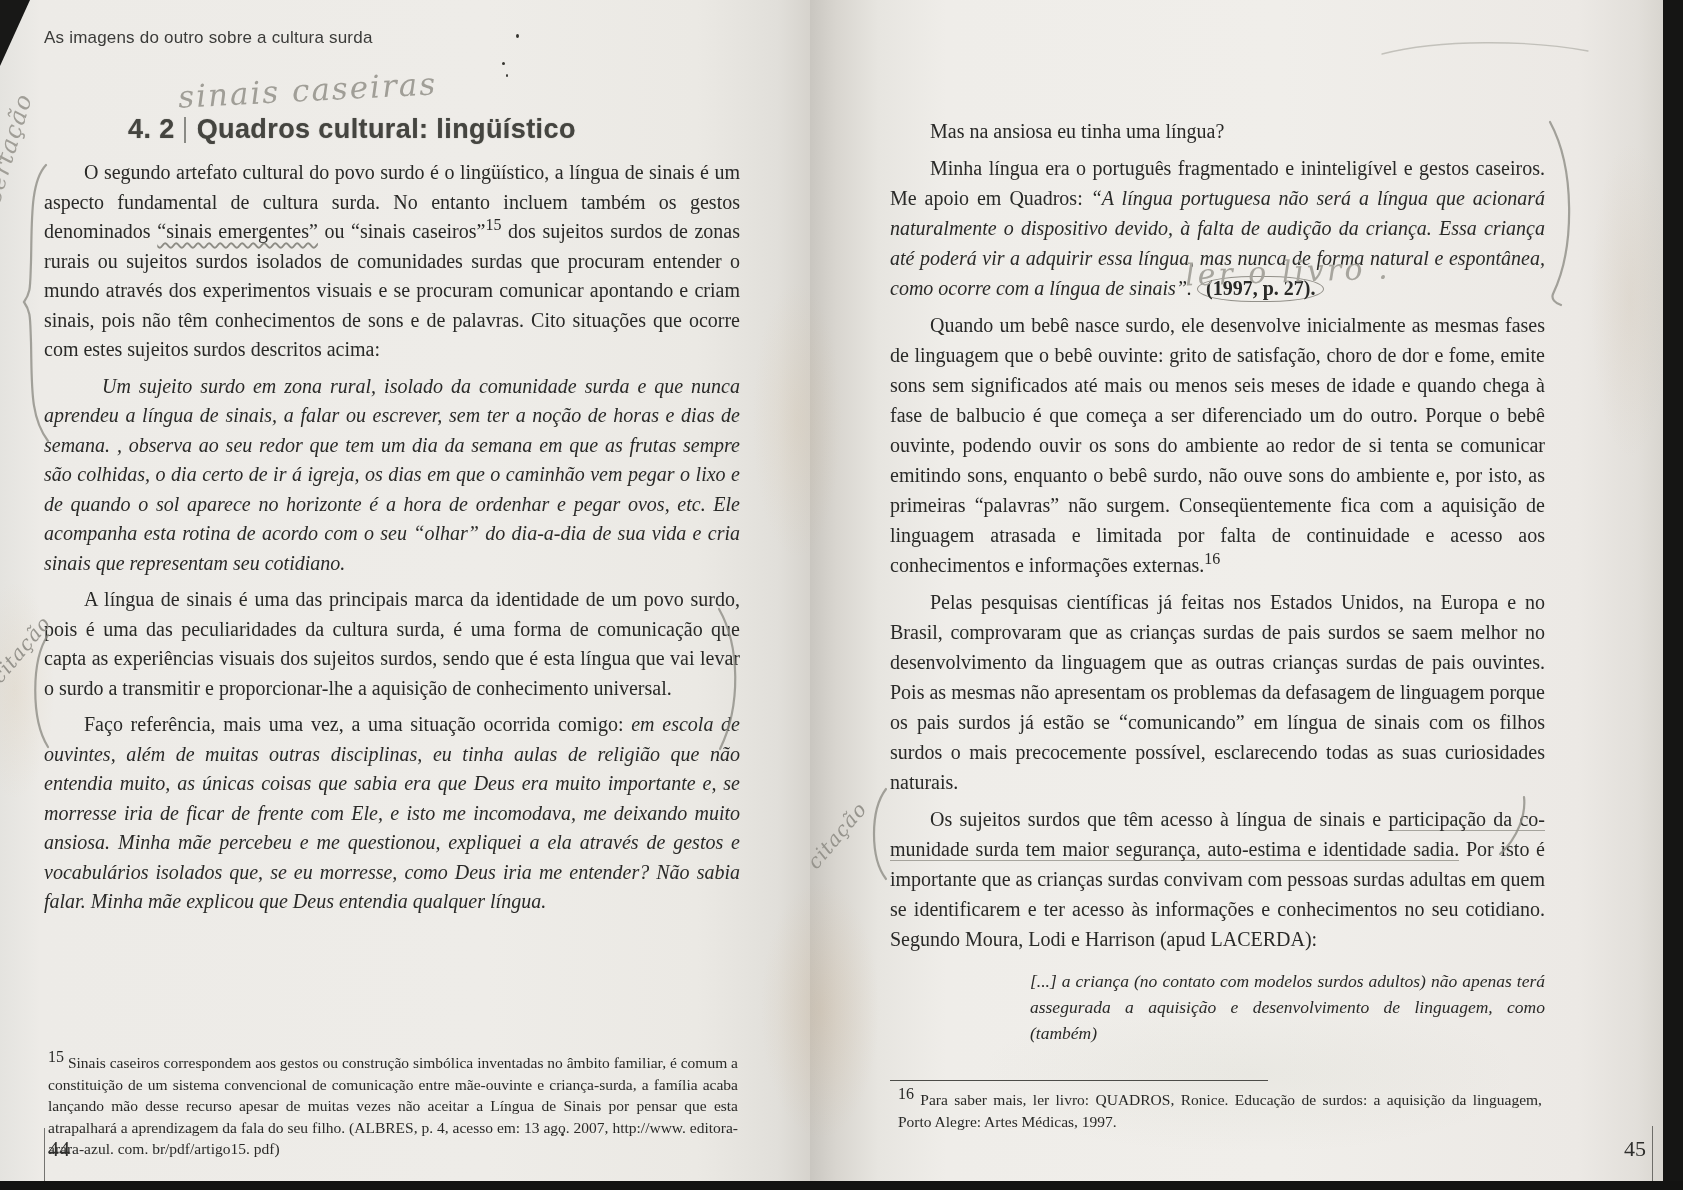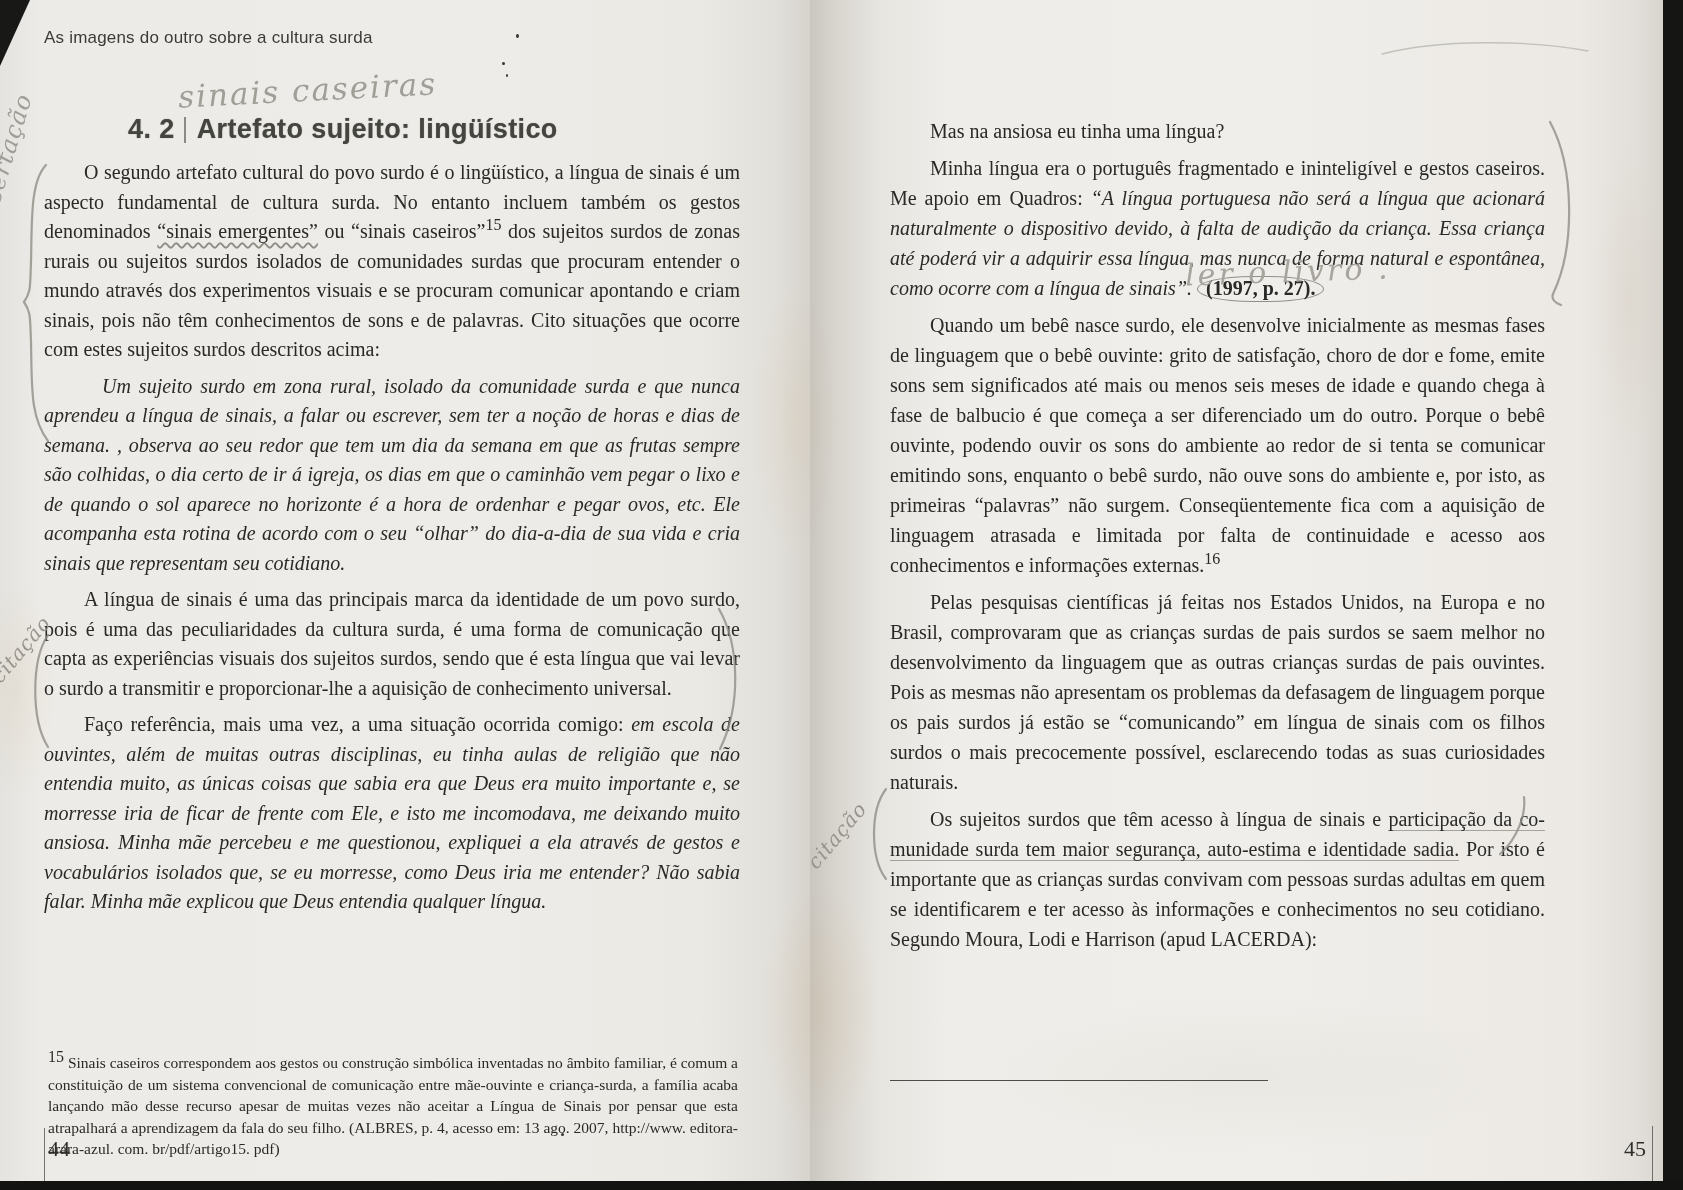--- a/index.html
+++ b/index.html
@@ -84,42 +84,46 @@
   <div class="stain stain2"></div>
   <div class="stain stain3"></div>
   <div class="stain stain4"></div>
   <div class="stain stain5"></div>
 
   <div class="runhead runhead-left">As imagens do outro sobre a cultura surda</div>
 
   <div class="heading">
     <span>4. 2</span>
     <span class="hdiv"></span>
-    <span>Artefato sujeito: lingüístico</span>
+    <span>Quadros cultural: lingüístico</span>
   </div>
 
   <div class="textcol textcol-left">
       <p class="body"><span>O segundo artefato cultural do povo surdo é o lingüístico, a língua de sinais é um aspecto fundamental de cultura surda. No entanto incluem também os gestos denominados </span><span class="wavy">“sinais emergentes”</span><span> ou “sinais caseiros”</span><sup>15</sup><span> dos sujeitos surdos de zonas rurais ou sujeitos surdos isolados de comunidades surdas que procuram entender o mundo através dos experimentos visuais e se procuram comunicar apontando e criam sinais, pois não têm conhecimentos de sons e de palavras. Cito situações que ocorre com estes sujeitos surdos descritos acima:</span></p>
       <p class="quote-italic"><span>Um sujeito surdo em zona rural, isolado da comunidade surda e que nunca aprendeu a língua de sinais, a falar ou escrever, sem ter a noção de horas e dias de semana. , observa ao seu redor que tem um dia da semana em que as frutas sempre são colhidas, o dia certo de ir á igreja, os dias em que o caminhão vem pegar o lixo e de quando o sol aparece no horizonte é a hora de ordenhar e pegar ovos, etc. Ele acompanha esta rotina de acordo com o seu “olhar” do dia-a-dia de sua vida e cria sinais que representam seu cotidiano.</span></p>
       <p class="body"><span>A língua de sinais é uma das principais marca da identidade de um povo surdo, pois é uma das peculiaridades da cultura surda, é uma forma de comunicação que capta as experiências visuais dos sujeitos surdos, sendo que é esta língua que vai levar o surdo a transmitir e proporcionar-lhe a aquisição de conhecimento universal.</span></p>
       <p class="body"><span>Faço referência, mais uma vez, a uma situação ocorrida comigo: </span><span class="i">em escola de ouvintes, além de muitas outras disciplinas, eu tinha aulas de religião que não entendia muito, as únicas coisas que sabia era que Deus era muito importante e, se morresse iria de ficar de frente com Ele, e isto me incomodava, me deixando muito ansiosa. Minha mãe percebeu e me questionou, expliquei a ela através de gestos e vocabulários isolados que, se eu morresse, como Deus iria me entender? Não sabia falar. Minha mãe explicou que Deus entendia qualquer língua.</span></p>
     </div>
   <div class="textcol textcol-right">
       <p class="body"><span>Mas na ansiosa eu tinha uma língua?</span></p>
       <p class="body"><span>Minha língua era o português fragmentado e ininteligível e gestos caseiros. Me apoio em Quadros: </span><span class="i">“A língua portuguesa não será a língua que acionará natu­ralmente o dispositivo devido, à falta de audição da criança. Essa criança até poderá vir a adquirir essa língua, mas nunca de forma natural e espontânea, como ocorre com a língua de sinais”.</span><span> </span><span class="circled">(1997, p. 27).</span></p>
       <p class="body"><span>Quando um bebê nasce surdo, ele desenvolve inicialmente as mesmas fases de linguagem que o bebê ouvinte: grito de satisfação, choro de dor e fome, emite sons sem significados até mais ou menos seis meses de idade e quando chega à fase de balbucio é que começa a ser diferenciado um do outro. Porque o bebê ouvinte, podendo ouvir os sons do ambiente ao redor de si tenta se comunicar emitindo sons, enquanto o bebê surdo, não ouve sons do ambiente e, por isto, as primeiras “palavras” não surgem. Conseqüentemente fica com a aquisição de linguagem atrasada e limitada por falta de continuidade e acesso aos conhecimentos e informações externas.</span><sup>16</sup></p>
       <p class="body"><span>Pelas pesquisas científicas já feitas nos Estados Unidos, na Europa e no Brasil, comprovaram que as crianças surdas de pais surdos se saem melhor no desenvolvimento da linguagem que as outras crianças surdas de pais ouvintes. Pois as mesmas não apresentam os problemas da defasagem de linguagem porque os pais surdos já estão se “comunicando” em língua de sinais com os filhos surdos o mais precocemente possível, esclarecendo todas as suas curiosidades naturais.</span></p>
       <p class="body"><span>Os sujeitos surdos que têm acesso à língua de sinais e </span><span class="u">participação da co­munidade surda tem maior segurança, auto-estima e identidade sadia.</span><span> Por isto é importante que as crianças surdas convivam com pessoas surdas adultas em quem se identificarem e ter acesso às informações e conhecimentos no seu cotidiano. Segundo Moura, Lodi e Harrison (apud LACERDA):</span></p>
+      <p class="blockquote"><span>[...] a criança (no contato com modelos surdos adultos) não apenas terá assegurada a aquisição e desenvolvimento de linguagem, como (também)</span></p>
     </div>
 
   <div class="footnote footnote-left">
       <p class="fn"><sup>15</sup><span> Sinais caseiros correspondem aos gestos ou construção simbólica inventadas no âmbito familiar, é comum a constituição de um sistema convencional de comunicação entre mãe-ouvinte e criança-surda, a família acaba lançando mão desse recurso apesar de muitas vezes não aceitar a Língua de Sinais por pensar que esta atrapalhará a aprendizagem da fala do seu filho. (ALBRES, p. 4, acesso em: 13 ago. 2007, http://www. editora-arara-azul. com. br/pdf/artigo15. pdf)</span></p>
     </div>
   <div class="footnote footnote-right">
     <div class="fn-rule"></div>
+    <div>
+        <p class="fn"><sup>16</sup><span> Para saber mais, ler livro: QUADROS, Ronice. Educação de surdos: a aquisição da linguagem, Porto Alegre: Artes Médicas, 1997.</span></p>
+      </div>
   </div>
 
   <div class="foldline fold-left"></div>
   <div class="pagenum pagenum-left">44</div>
   <div class="foldline fold-right"></div>
   <div class="pagenum pagenum-right">45</div>
 
   <div class="hw hw-sinais">sinais caseiras</div>
   <div class="hw hw-dissertacao">Dissertação</div>
   <div class="hw hw-citacao-left">citação</div>

